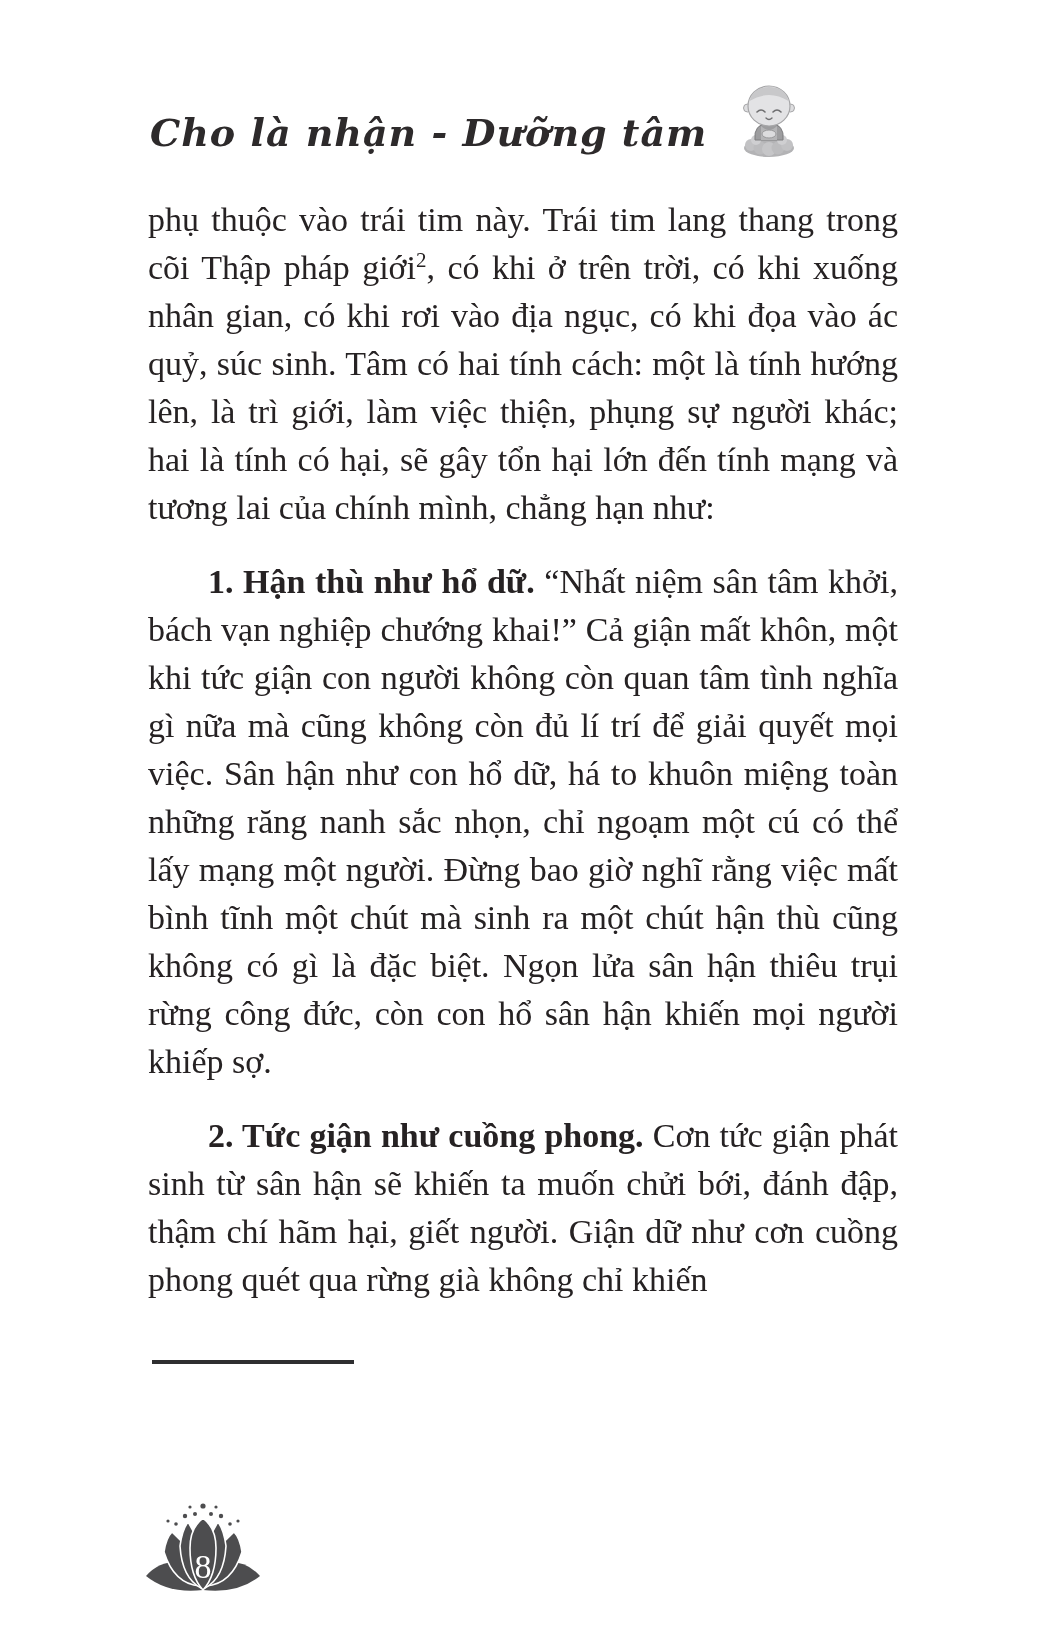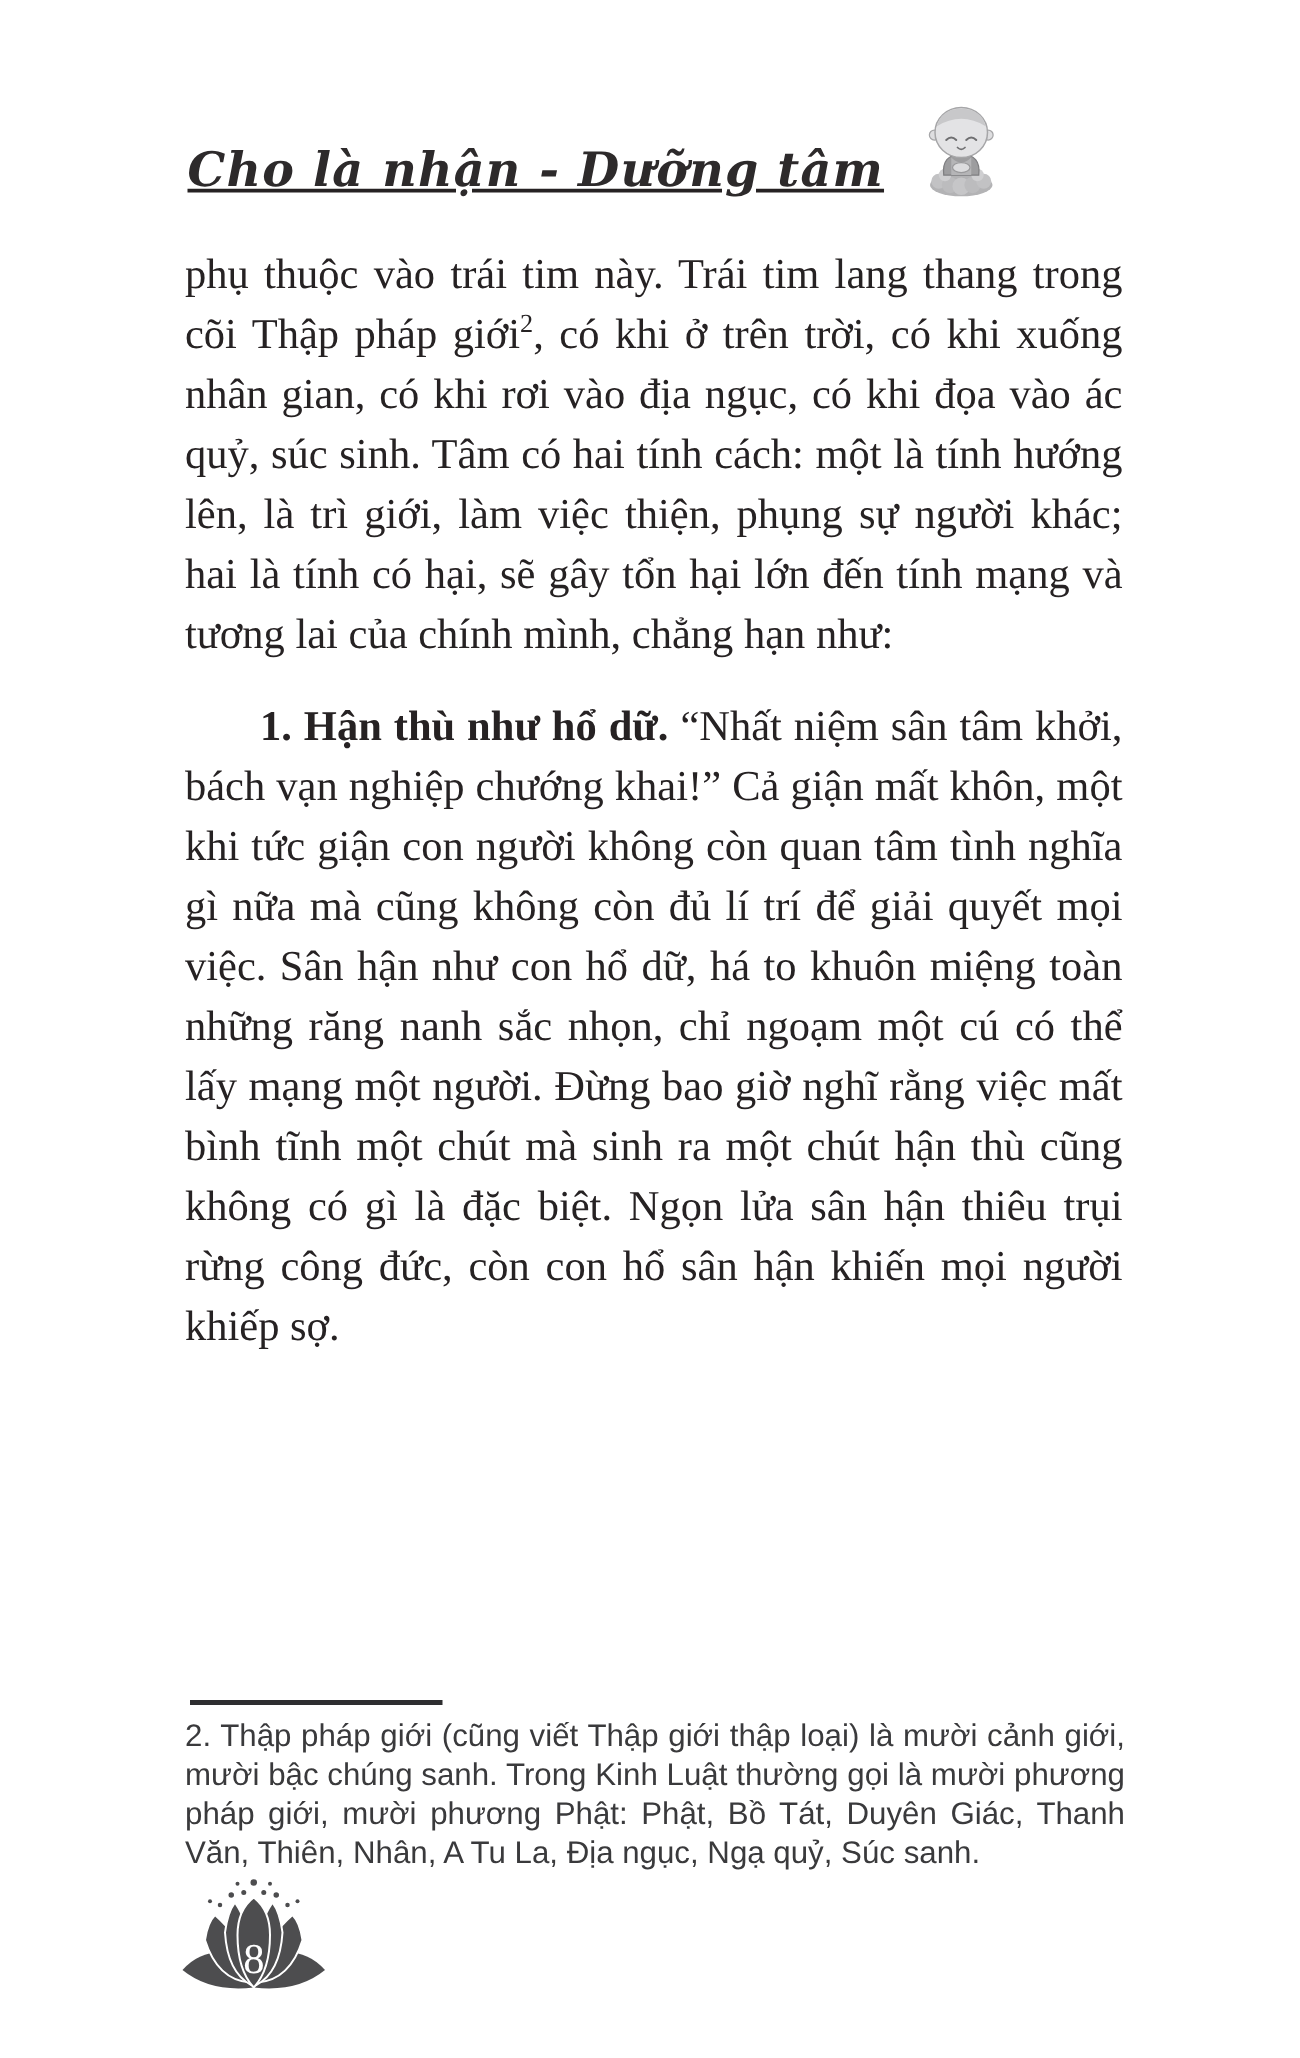--- a/index.html
+++ b/index.html
@@ -13,23 +13,22 @@
     font-family: "Liberation Serif", "DejaVu Serif", serif;
     color: #262223;
   }
 
   
   .header {
     position: absolute;
     left: 150px;
     top: 82px;
     display: flex;
-    align-items: flex-end;
+    align-items: flex-start;
     gap: 32px;
-    text-decoration: underline;
   }
   .header-title {
     font-family: "DejaVu Serif", "Liberation Serif", serif;
     font-style: italic;
     font-weight: 700;
     font-size: 38px;
     letter-spacing: 1px;
     color: #2d2a2b;
     white-space: nowrap;
     padding-top: 28px;
@@ -133,25 +132,27 @@
 
   <div class="body-text">
     <p>
       <span>phụ thuộc vào trái tim này. Trái tim lang thang trong cõi Thập pháp giới</span><sup class="footref">2</sup><span>, có khi ở trên trời, có khi xuống nhân gian, có khi rơi vào địa ngục, có khi đọa vào ác quỷ, súc sinh. Tâm có hai tính cách: một là tính hướng lên, là trì giới, làm việc thiện, phụng sự người khác; hai là tính có hại, sẽ gây tổn hại lớn đến tính mạng và tương lai của chính mình, chẳng hạn như:</span>
     </p>
 
     <p class="indented">
       <span class="lead">1. Hận thù như hổ dữ.</span><span> “Nhất niệm sân tâm khởi, bách vạn nghiệp chướng khai!” Cả giận mất khôn, một khi tức giận con người không còn quan tâm tình nghĩa gì nữa mà cũng không còn đủ lí trí để giải quyết mọi việc. Sân hận như con hổ dữ, há to khuôn miệng toàn những răng nanh sắc nhọn, chỉ ngoạm một cú có thể lấy mạng một người. Đừng bao giờ nghĩ rằng việc mất bình tĩnh một chút mà sinh ra một chút hận thù cũng không có gì là đặc biệt. Ngọn lửa sân hận thiêu trụi rừng công đức, còn con hổ sân hận khiến mọi người khiếp sợ.</span>
     </p>
 
+    <p class="indented">
+      <span class="lead">2. Tức giận như cuồng phong.</span><span> Cơn tức giận phát sinh từ sân hận sẽ khiến ta muốn chửi bới, đánh đập, thậm chí hãm hại, giết người. Giận dữ như cơn cuồng phong quét qua rừng già không chỉ khiến</span>
+    </p>
   </div>
 
   <div class="footnote">
     <div class="footnote-rule"></div>
-    <p class="footnote-text">2. Thập pháp giới (cũng viết Thập giới thập loại) là mười cảnh giới, mười bậc chúng sanh. Trong Kinh Luật thường gọi là mười phương pháp giới, mười phương Phật: Phật, Bồ Tát, Duyên Giác, Thanh Văn, Thiên, Nhân, A Tu La, Địa ngục, Ngạ quỷ, Súc sanh.</p>
   </div>
 
   <svg class="page-number-lotus" viewBox="0 0 130 110" aria-hidden="true">
     <g fill="#4d4d4f">
 
       <circle cx="65" cy="12" r="2.6"></circle>
       <circle cx="57" cy="20" r="2"></circle>
       <circle cx="73" cy="20" r="2"></circle>
       <circle cx="47" cy="22" r="2.2"></circle>
       <circle cx="83" cy="22" r="2.2"></circle>

